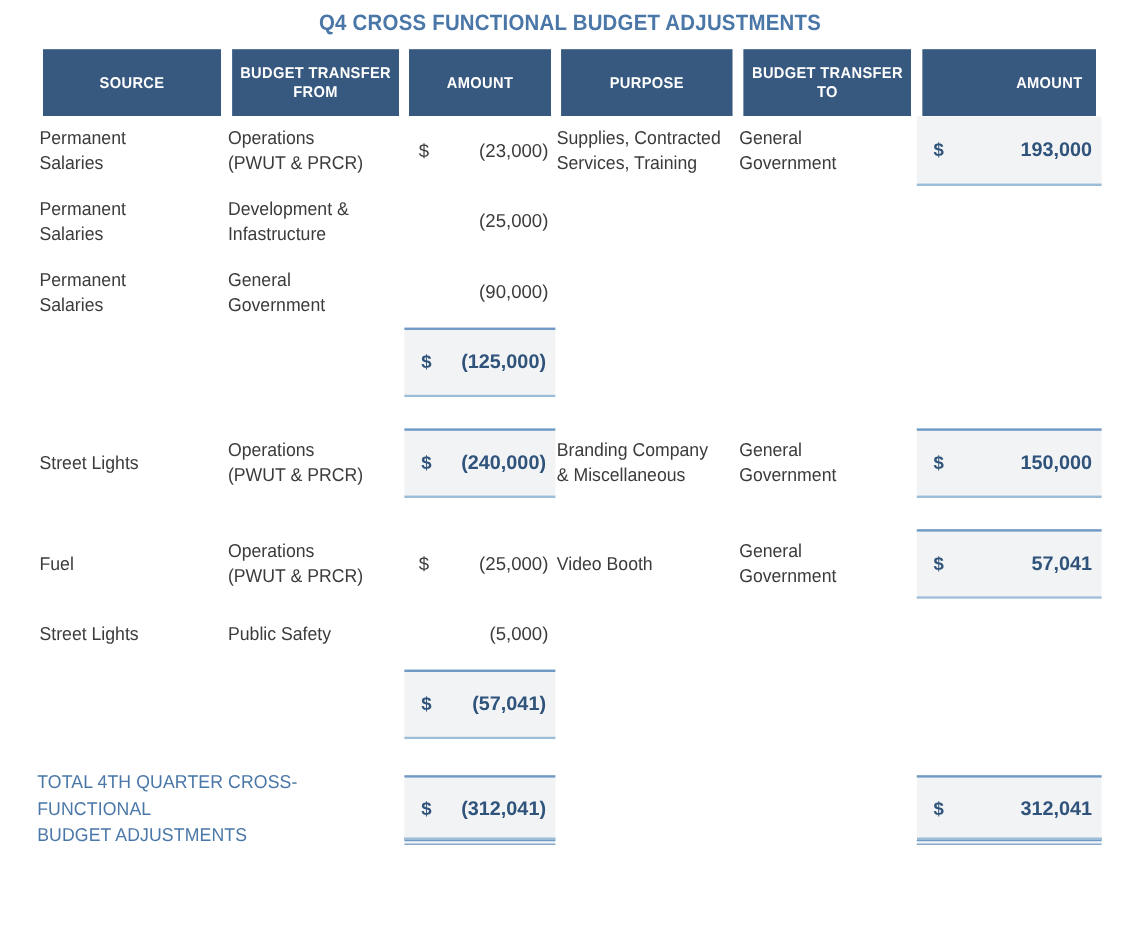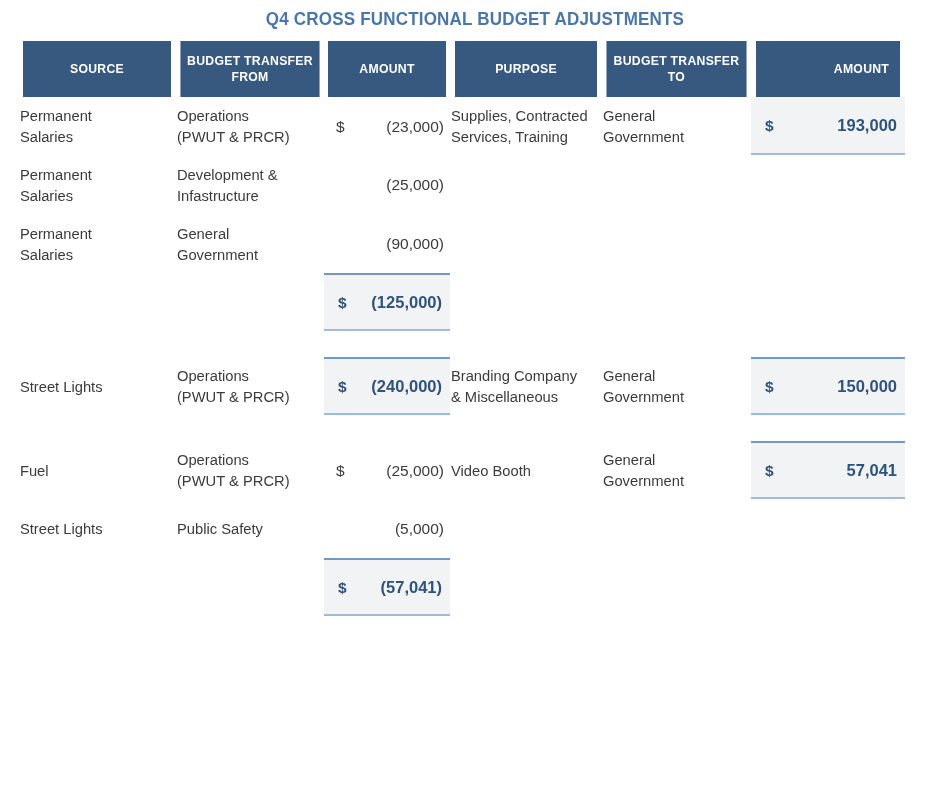--- a/index.html
+++ b/index.html
@@ -34,21 +34,21 @@
     font-size: 18.5px;
     letter-spacing: 0.2px;
     transform: scaleX(0.92);
     transform-origin: center top;
     white-space: nowrap;
   }
 
   
   .table {
     position: absolute;
-    left: 18px;
+    left: 31px;
     top: 41px;
     width: 887px;
   }
 
   
   table.grid {
     border-collapse: collapse;
     table-layout: fixed;
     width: 887px;
   }
@@ -386,17 +386,37 @@
           </td>
           <td></td>
           <td></td>
           <td></td>
         </tr>
 
         <tr class="r-gap">
           <td colspan="6"></td>
         </tr>
 
+        <tr class="r-sub">
+          <td colspan="2">
+            <span class="total-label">TOTAL 4TH QUARTER CROSS-FUNCTIONAL</span>
+            <span class="total-label">BUDGET ADJUSTMENTS</span>
+          </td>
+          <td>
+            <div class="money box total">
+              <span class="sym">$</span>
+              <span class="val">(312,041)</span>
+            </div>
+          </td>
+          <td></td>
+          <td></td>
+          <td>
+            <div class="money box total">
+              <span class="sym">$</span>
+              <span class="val">312,041</span>
+            </div>
+          </td>
+        </tr>
 
       </tbody>
     </table>
   </div>
 </div>
 
 </body></html>

